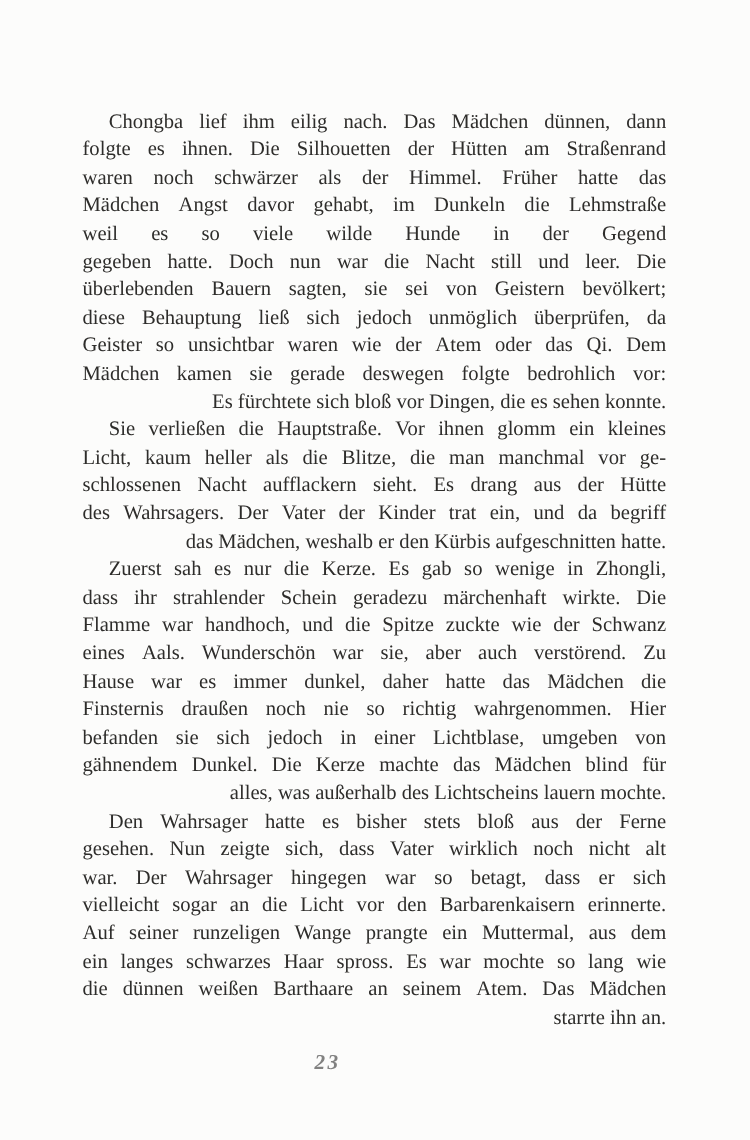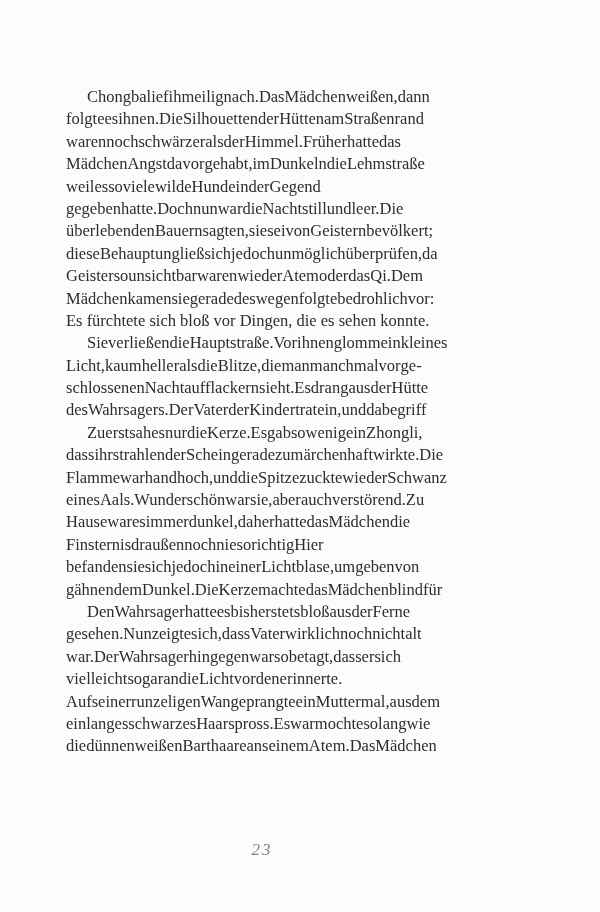--- a/index.html
+++ b/index.html
@@ -26,52 +26,54 @@
   }
   .paragraph { margin: 0; padding: 0; }
   .line {
     height: 22.4px;
     line-height: 22.4px;
     white-space: nowrap;
   }
   
   .line.justify {
     display: flex;
+    justify-content: space-between;
   }
   .line.justify .w { flex: 0 0 auto; }
   
   .line.first { padding-left: 21px; }
-  .line.last { text-align: left; }
+  .line.last { text-align: right; }
   .page-number {
     position: absolute;
     left: 0;
     top: 840px;
     width: 524px;
     text-align: center;
     font-style: italic;
     font-size: 17px;
     letter-spacing: 2px;
     opacity: 0.75;
+    font-weight: bold;
   }
 </style>
 </head>
 <body>
 
 <div class="page" style="background: rgb(252, 252, 251); color: rgb(46, 45, 43);">
   <div class="text-block">
       <div class="paragraph">
         <div class="line first justify">
           <span class="w">Chongba</span>
           <span class="w">lief</span>
           <span class="w">ihm</span>
           <span class="w">eilig</span>
           <span class="w">nach.</span>
           <span class="w">Das</span>
           <span class="w">Mädchen</span>
-          <span class="w">weißen,</span>
+          <span class="w">dünnen,</span>
           <span class="w">dann</span>
         </div>
         <div class="line justify">
           <span class="w">folgte</span>
           <span class="w">es</span>
           <span class="w">ihnen.</span>
           <span class="w">Die</span>
           <span class="w">Silhouetten</span>
           <span class="w">der</span>
           <span class="w">Hütten</span>
@@ -210,20 +212,21 @@
           <span class="w">Der</span>
           <span class="w">Vater</span>
           <span class="w">der</span>
           <span class="w">Kinder</span>
           <span class="w">trat</span>
           <span class="w">ein,</span>
           <span class="w">und</span>
           <span class="w">da</span>
           <span class="w">begriff</span>
         </div>
+        <div class="line last">das Mädchen, weshalb er den Kürbis aufgeschnitten hatte.</div>
       </div>
       <div class="paragraph">
         <div class="line first justify">
           <span class="w">Zuerst</span>
           <span class="w">sah</span>
           <span class="w">es</span>
           <span class="w">nur</span>
           <span class="w">die</span>
           <span class="w">Kerze.</span>
           <span class="w">Es</span>
@@ -278,20 +281,21 @@
           <span class="w">Mädchen</span>
           <span class="w">die</span>
         </div>
         <div class="line justify">
           <span class="w">Finsternis</span>
           <span class="w">draußen</span>
           <span class="w">noch</span>
           <span class="w">nie</span>
           <span class="w">so</span>
           <span class="w">richtig</span>
+          <span class="w">wahrgenommen.</span>
           <span class="w">Hier</span>
         </div>
         <div class="line justify">
           <span class="w">befanden</span>
           <span class="w">sie</span>
           <span class="w">sich</span>
           <span class="w">jedoch</span>
           <span class="w">in</span>
           <span class="w">einer</span>
           <span class="w">Lichtblase,</span>
@@ -302,20 +306,21 @@
           <span class="w">gähnendem</span>
           <span class="w">Dunkel.</span>
           <span class="w">Die</span>
           <span class="w">Kerze</span>
           <span class="w">machte</span>
           <span class="w">das</span>
           <span class="w">Mädchen</span>
           <span class="w">blind</span>
           <span class="w">für</span>
         </div>
+        <div class="line last">alles, was außerhalb des Lichtscheins lauern mochte.</div>
       </div>
       <div class="paragraph">
         <div class="line first justify">
           <span class="w">Den</span>
           <span class="w">Wahrsager</span>
           <span class="w">hatte</span>
           <span class="w">es</span>
           <span class="w">bisher</span>
           <span class="w">stets</span>
           <span class="w">bloß</span>
@@ -348,20 +353,21 @@
           <span class="w">sich</span>
         </div>
         <div class="line justify">
           <span class="w">vielleicht</span>
           <span class="w">sogar</span>
           <span class="w">an</span>
           <span class="w">die</span>
           <span class="w">Licht</span>
           <span class="w">vor</span>
           <span class="w">den</span>
+          <span class="w">Barbarenkaisern</span>
           <span class="w">erinnerte.</span>
         </div>
         <div class="line justify">
           <span class="w">Auf</span>
           <span class="w">seiner</span>
           <span class="w">runzeligen</span>
           <span class="w">Wange</span>
           <span class="w">prangte</span>
           <span class="w">ein</span>
           <span class="w">Muttermal,</span>
@@ -385,16 +391,17 @@
           <span class="w">die</span>
           <span class="w">dünnen</span>
           <span class="w">weißen</span>
           <span class="w">Barthaare</span>
           <span class="w">an</span>
           <span class="w">seinem</span>
           <span class="w">Atem.</span>
           <span class="w">Das</span>
           <span class="w">Mädchen</span>
         </div>
+        <div class="line last">starrte ihn an.</div>
       </div>
     </div>
   <div class="page-number" style="color: rgb(88, 88, 88);">23</div>
 </div>
 
 </body></html>

